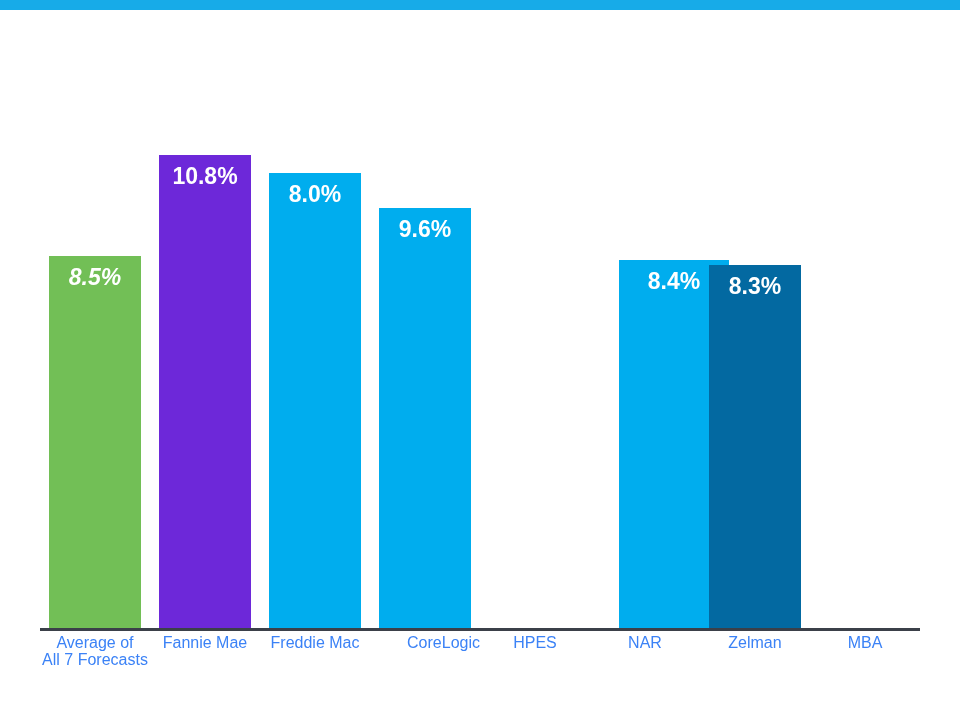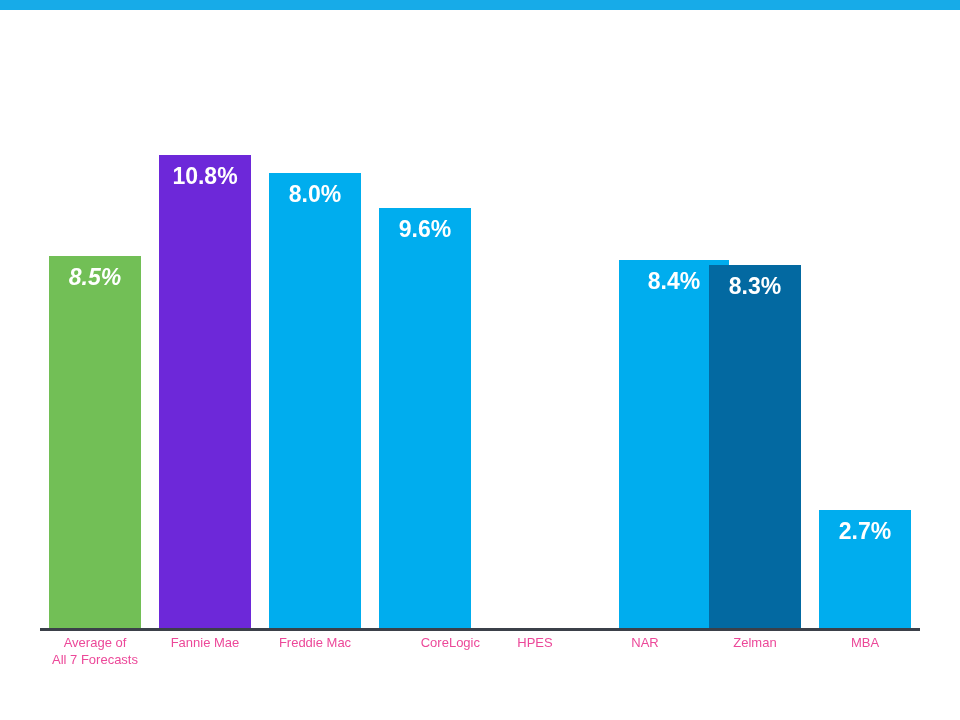--- a/index.html
+++ b/index.html
@@ -87,22 +87,22 @@
     position: absolute;
     left: 40px;
     top: 634px;
     width: 880px;
     height: 50px;
   }
   .cat-label {
     position: absolute;
     top: 0;
     text-align: center;
-    font-size: 13px;
-    color: #ec4899;
+    font-size: 16px;
+    color: #3b82f6;
     line-height: 17px;
     font-family: "Liberation Sans", sans-serif;
   }
   .cat-label .l2 {
     display: block;
   }
 </style>
 </head>
 <body>
 
@@ -136,25 +136,20 @@
         <div class="bar-slot" style="left: 559px; width: 110px; margin-left: 20px;">
           <div class="bar" style="height: 367.862px; background: rgb(0, 173, 238);">
             <div class="bar-value">8.4%</div>
           </div>
         </div>
         <div class="bar-slot" style="left: 669px; width: 92px;">
           <div class="bar" style="height: 363.483px; background: #0369a1;">
             <div class="bar-value">8.3%</div>
           </div>
         </div>
-        <div class="bar-slot" style="left: 779px; width: 92px;">
-          <div class="bar" style="height: 118.241px; background: rgb(0, 173, 238);">
-            <div class="bar-value">2.7%</div>
-          </div>
-        </div>
       </div>
   </div>
 
   <div id="axis-line" style="left:40px;width:880px;"></div>
 
   <div id="category-labels">
       <div class="cat-label" style="left: 0px; width: 110px;"><span>Average of</span><span class="l2">All 7 Forecasts</span></div>
       <div class="cat-label" style="left: 110px; width: 110px;"><span>Fannie Mae</span></div>
       <div class="cat-label" style="left: 220px; width: 110px;"><span>Freddie Mac</span></div>
       <div class="cat-label" style="left: 330px; width: 110px; text-align: right;"><span>CoreLogic</span></div>

